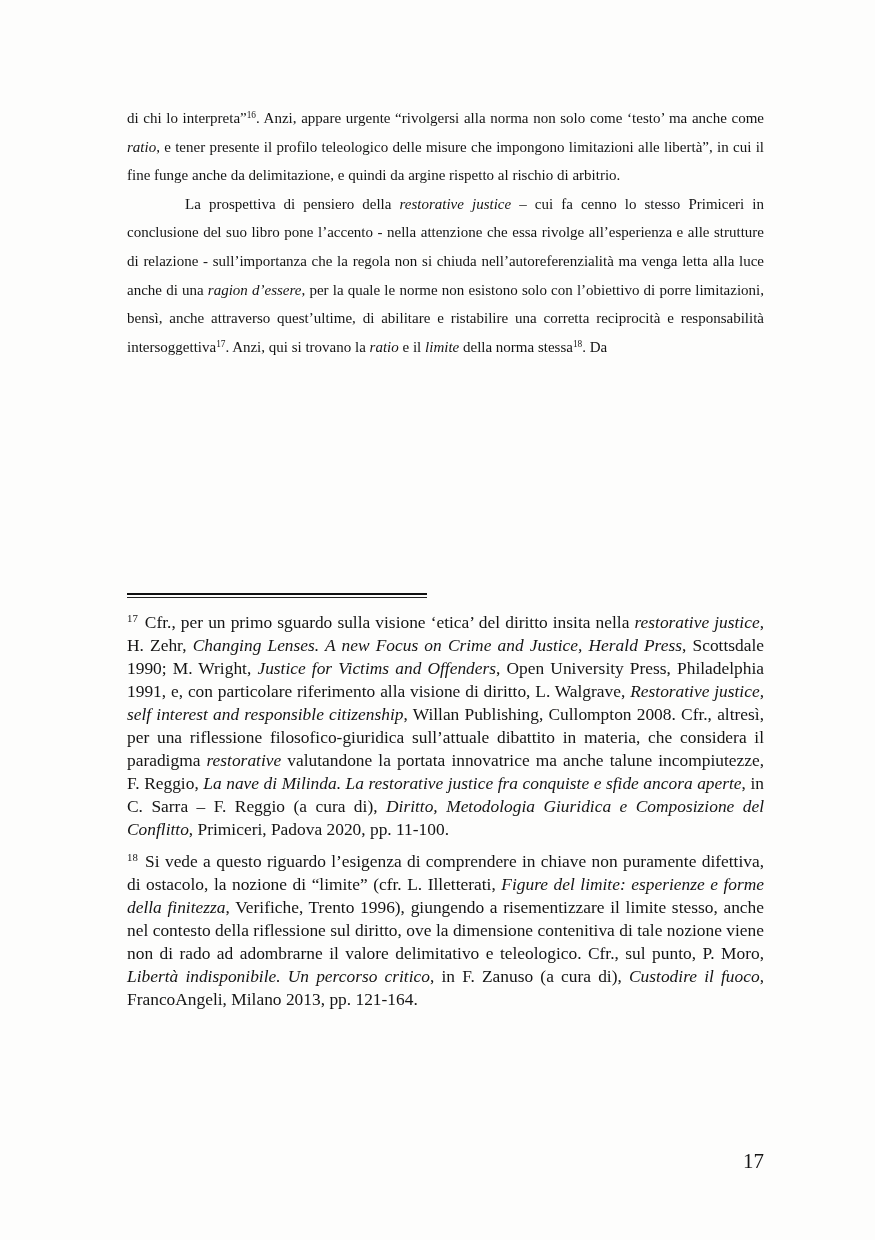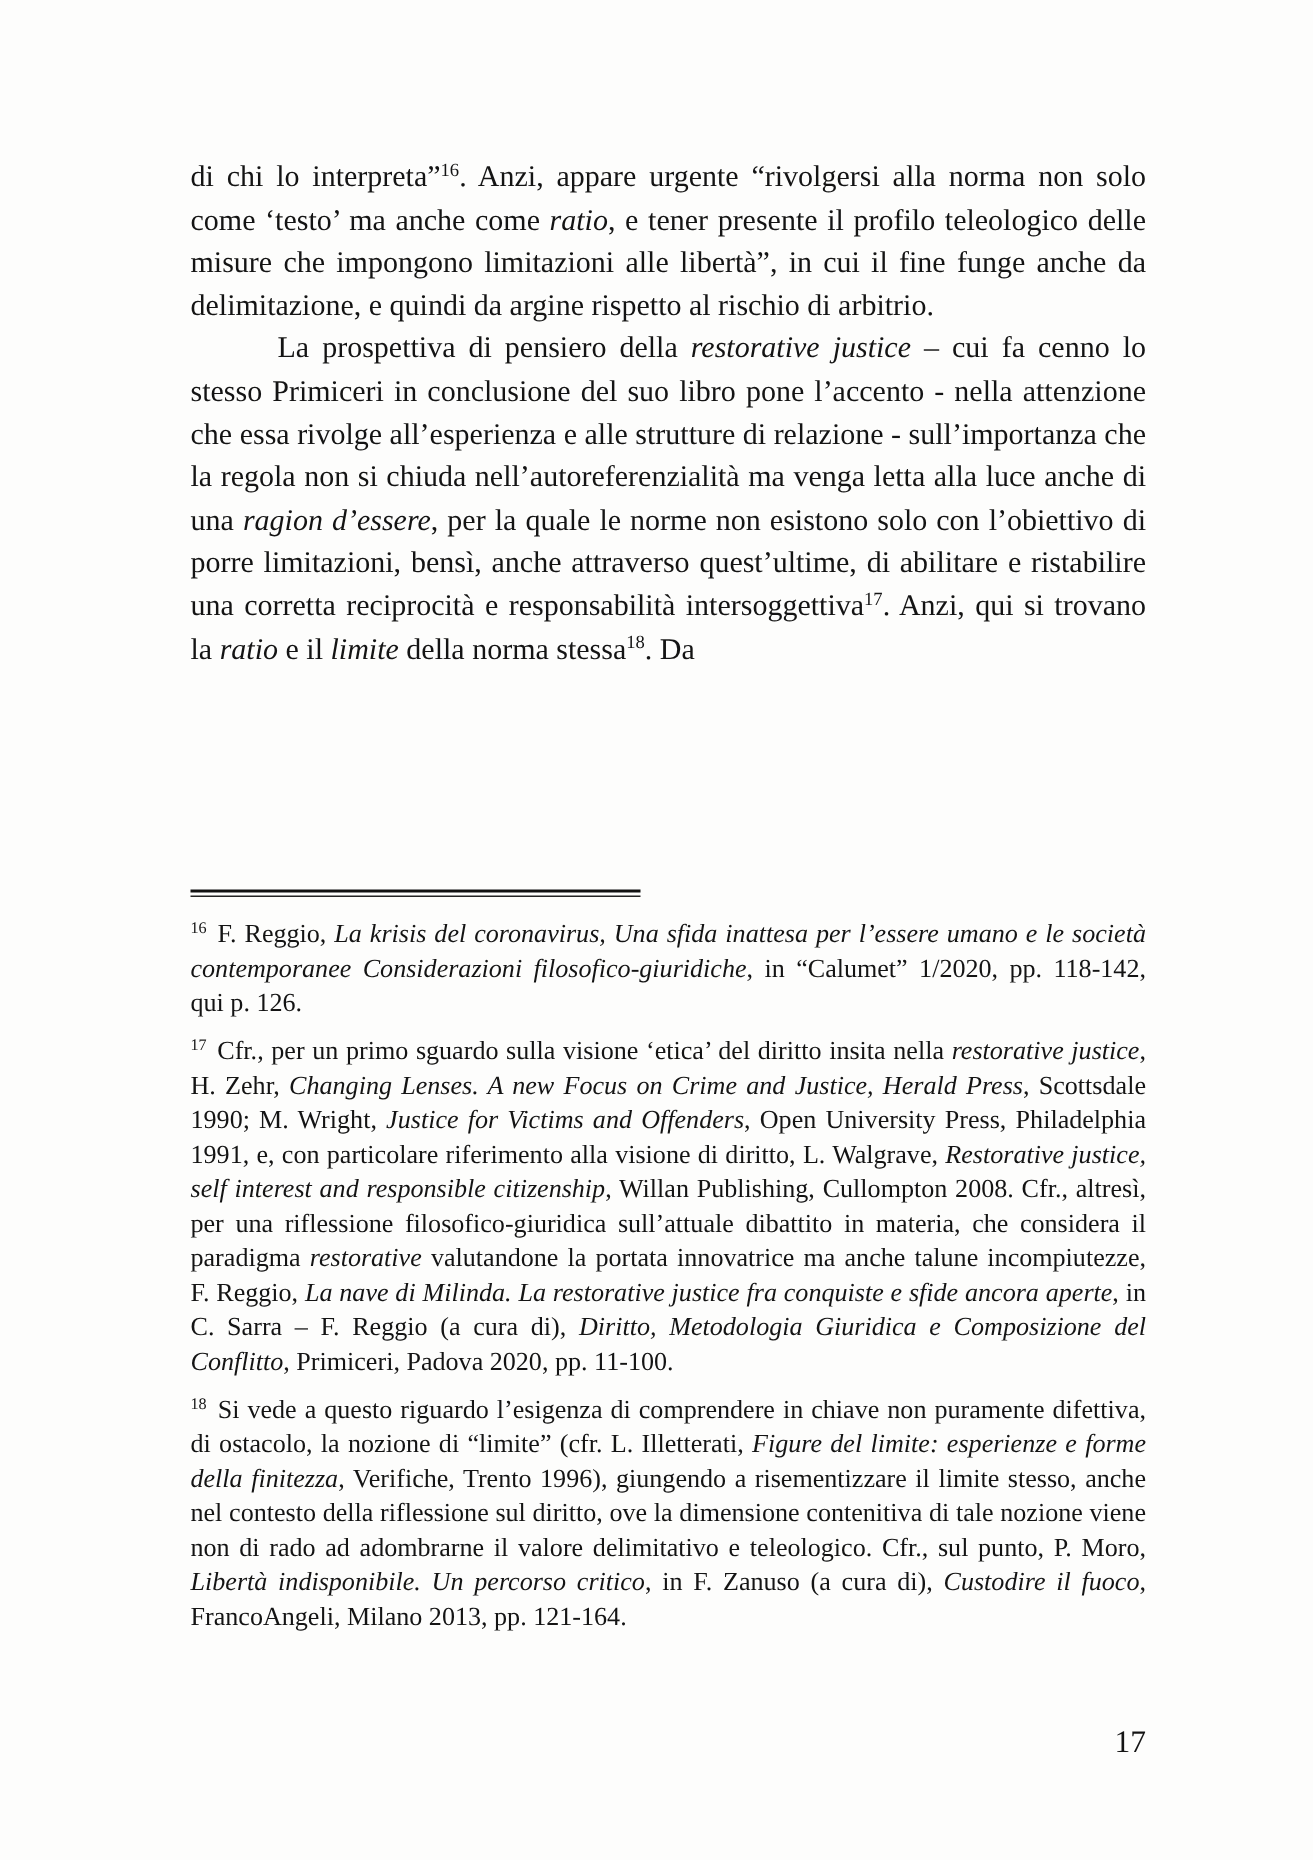--- a/index.html
+++ b/index.html
@@ -14,21 +14,21 @@
     background: #fdfdfc;
     font-family: "Liberation Serif", serif;
     color: #141414;
     overflow: hidden;
   }
   .main-text {
     position: absolute;
     left: 127px;
     top: 104px;
     width: 637px;
-    font-size: 20px;
+    font-size: 15px;
     line-height: 28.6px;
     text-align: justify;
   }
   .para { margin: 0; }
   .para-indent {
     text-indent: 58px;
   }
   sup {
     font-size: 0.62em;
     line-height: 0;
@@ -72,20 +72,19 @@
 <div class="page">
 
   <div class="main-text">
     <p class="para"><span>di chi lo interpreta”</span><sup>16</sup><span>. Anzi, appare urgente “rivolgersi alla norma non solo come ‘testo’ ma anche come </span><span style="font-style: italic;">ratio</span><span>, e tener presente il profilo teleologico delle misure che impongono limitazioni alle libertà”, in cui il fine funge anche da delimitazione, e quindi da argine rispetto al rischio di arbitrio.</span></p>
     <p class="para para-indent"><span>La prospettiva di pensiero della </span><span style="font-style: italic;">restorative justice</span><span> – cui fa cenno lo stesso Primiceri in conclusione del suo libro pone l’accento - nella attenzione che essa rivolge all’esperienza e alle strutture di relazione - sull’importanza che la regola non si chiuda nell’autoreferenzialità ma venga letta alla luce anche di una </span><span style="font-style: italic;">ragion d’essere</span><span>, per la quale le norme non esistono solo con l’obiettivo di porre limitazioni, bensì, anche attraverso quest’ultime, di abilitare e ristabilire una corretta reciprocità e responsabilità intersoggettiva</span><sup>17</sup><span>. Anzi, qui si trovano la </span><span style="font-style: italic;">ratio</span><span> e il </span><span style="font-style: italic;">limite</span><span> della norma stessa</span><sup>18</sup><span>. Da</span></p>
   </div>
 
   <div class="fn-rule"></div>
 
   <div class="footnotes">
-    <p class="footnote"><sup class="fn-num">16</sup><span><span> F. Reggio, </span><span style="font-style: italic;">La krisis del coronavirus, Una sfida inattesa per l’essere umano e le società contemporanee Considerazioni filosofico-giuridiche</span><span>, in “Calumet” 1/2020, pp. 118-142, qui p. 126.</span></span></p>
     <p class="footnote"><sup class="fn-num">17</sup><span><span> Cfr., per un primo sguardo sulla visione ‘etica’ del diritto insita nella </span><span style="font-style: italic;">restorative justice</span><span>, H. Zehr, </span><span style="font-style: italic;">Changing Lenses. A new Focus on Crime and Justice, Herald Press</span><span>, Scottsdale 1990; M. Wright, </span><span style="font-style: italic;">Justice for Victims and Offenders</span><span>, Open University Press, Philadelphia 1991, e, con particolare riferimento alla visione di diritto, L. Walgrave, </span><span style="font-style: italic;">Restorative justice, self interest and responsible citizenship</span><span>, Willan Publishing, Cullompton 2008. Cfr., altresì, per una riflessione filosofico-giuridica sull’attuale dibattito in materia, che considera il paradigma </span><span style="font-style: italic;">restorative</span><span> valutandone la portata innovatrice ma anche talune incompiutezze, F. Reggio, </span><span style="font-style: italic;">La nave di Milinda. La restorative justice fra conquiste e sfide ancora aperte</span><span>, in C. Sarra – F. Reggio (a cura di), </span><span style="font-style: italic;">Diritto, Metodologia Giuridica e Composizione del Conflitto</span><span>, Primiceri, Padova 2020, pp. 11-100.</span></span></p>
     <p class="footnote"><sup class="fn-num">18</sup><span><span> Si vede a questo riguardo l’esigenza di comprendere in chiave non puramente difettiva, di ostacolo, la nozione di “limite” (cfr. L. Illetterati, </span><span style="font-style: italic;">Figure del limite: esperienze e forme della finitezza</span><span>, Verifiche, Trento 1996), giungendo a risementizzare il limite stesso, anche nel contesto della riflessione sul diritto, ove la dimensione contenitiva di tale nozione viene non di rado ad adombrarne il valore delimitativo e teleologico. Cfr., sul punto, P. Moro, </span><span style="font-style: italic;">Libertà indisponibile. Un percorso critico</span><span>, in F. Zanuso (a cura di), </span><span style="font-style: italic;">Custodire il fuoco</span><span>, FrancoAngeli, Milano 2013, pp. 121-164.</span></span></p>
   </div>
 
   <div class="page-number">17</div>
 
 </div>
 
 </body></html>

